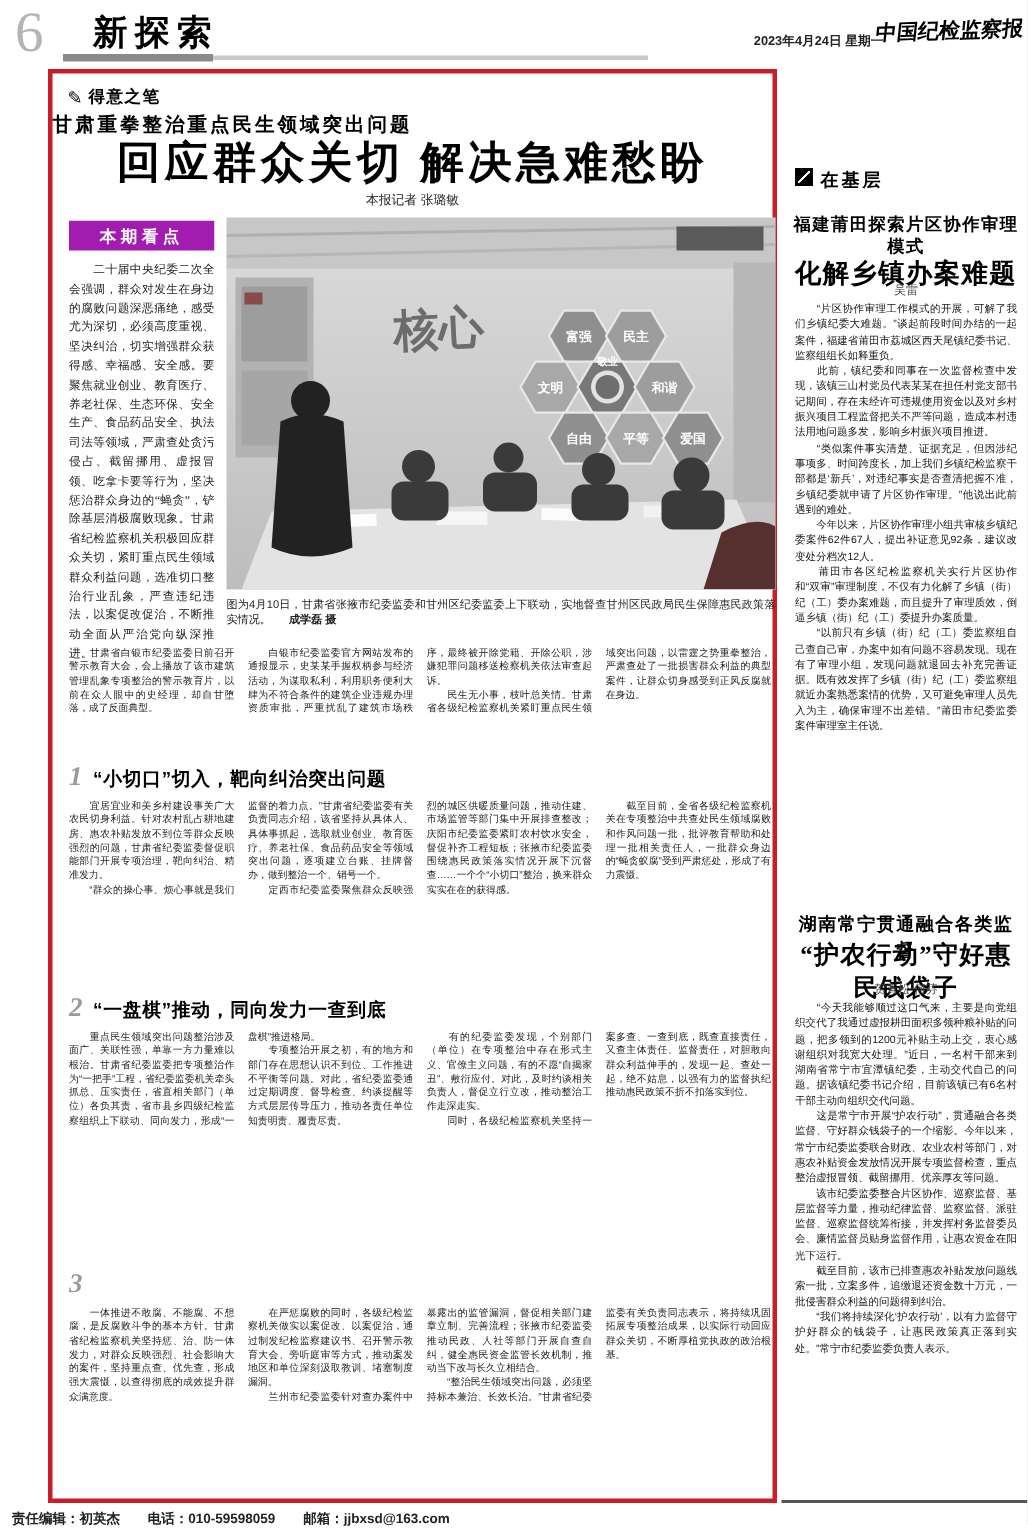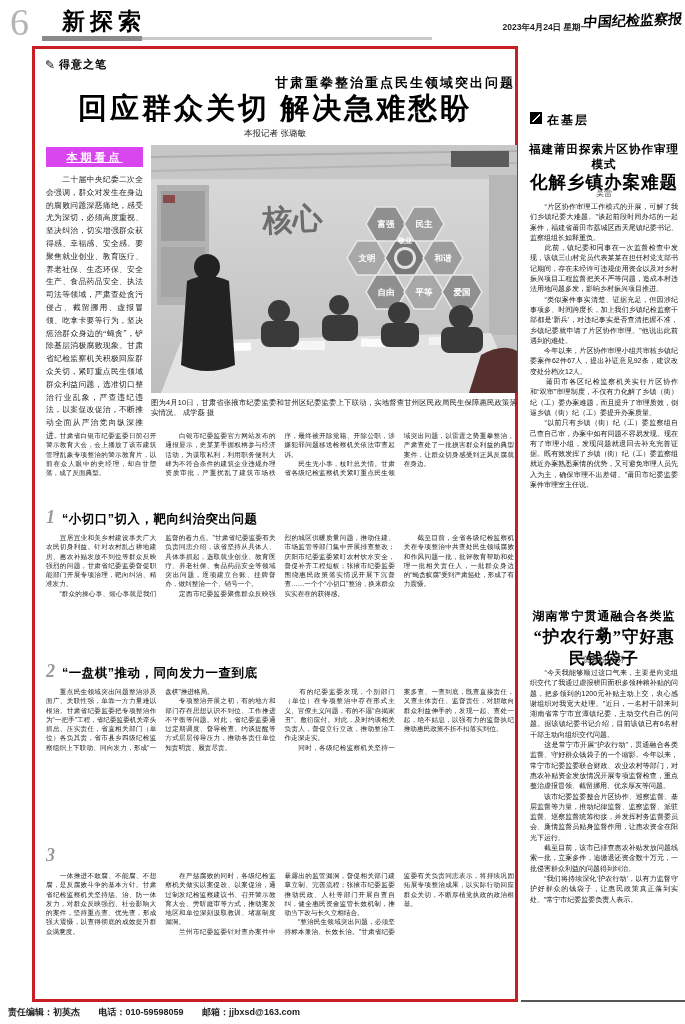--- a/index.html
+++ b/index.html
@@ -15,37 +15,37 @@
   .date-line{position:absolute;right:96px;top:22px;font-size:8.5px;font-weight:bold;color:#222;}
   .masthead{position:absolute;right:3px;top:12px;font-family:"Liberation Serif",serif;
             font-weight:900;font-size:14px;letter-spacing:0px;transform:skewX(-8deg) rotate(-2deg);
             color:#000;}
   
   .main-box{position:absolute;left:32px;top:46px;width:480px;height:950px;
             border:3px solid #c91d28;background:#fff;}
   .col-badge{position:absolute;left:10px;top:8px;display:flex;align-items:center;gap:4px;}
   .pen-ico{font-size:12px;color:#000;transform:rotate(0deg);}
   .col-badge-label{font-size:11px;font-weight:bold;letter-spacing:1px;color:#000;}
-  .kicker{position:absolute;left:0;top:25px;width:100%;text-align:right;
+  .kicker{position:absolute;left:0;top:25px;width:100%;text-align:left;
           font-size:13px;font-weight:bold;letter-spacing:2px;color:#000;}
   .headline{position:absolute;left:0;top:40px;width:100%;text-align:center;
             font-size:29px;font-weight:900;letter-spacing:3px;color:#000;
             font-family:"Liberation Serif",serif;}
   .byline{position:absolute;left:0;top:79px;width:100%;text-align:center;font-size:8.5px;color:#222;}
   
   .hl-box{position:absolute;left:11px;top:98px;width:97px;height:316px;overflow:hidden;}
-  .hl-head{background:#d946ef;color:#fff;font-size:11px;font-weight:bold;letter-spacing:3px;
-           text-align:center;padding:3px 0 2px;text-decoration:underline;}
+  .hl-head{background:#a21caf;color:#fff;font-size:11px;font-weight:bold;letter-spacing:3px;
+           text-align:center;padding:3px 0 2px;}
   .hl-body{margin-top:7px;font-family:"Liberation Serif",serif;font-size:7.8px;line-height:12.8px;
            text-align:justify;color:#222;white-space:pre-line;}
   
   .photo{position:absolute;left:116px;top:96px;width:366px;height:248px;background:#cfcfcf;overflow:hidden;}
   .caption{position:absolute;left:116px;top:349px;width:366px;font-size:7.4px;line-height:10px;
            color:#222;text-align:justify;}
-  .credit{font-weight:normal;white-space:nowrap;}
+  .credit{font-weight:bold;margin-left:10px;white-space:nowrap;}
   
   .cols{position:absolute;left:11px;width:468px;column-count:4;column-gap:9px;
         font-size:6.6px;line-height:9.3px;text-align:justify;color:#1b1b1b;
         white-space:pre-line;overflow:hidden;}
   .subhead{position:absolute;left:11px;display:flex;align-items:baseline;gap:7px;}
   .subnum{font-family:"Liberation Serif",serif;font-style:italic;font-weight:bold;
           color:#9a9a9a;font-size:18px;line-height:16px;}
   .subtitle{font-size:12.5px;font-weight:bold;color:#000;letter-spacing:0.5px;}
   
   .sidebar{position:absolute;left:528px;top:46px;width:152px;height:956px;}

